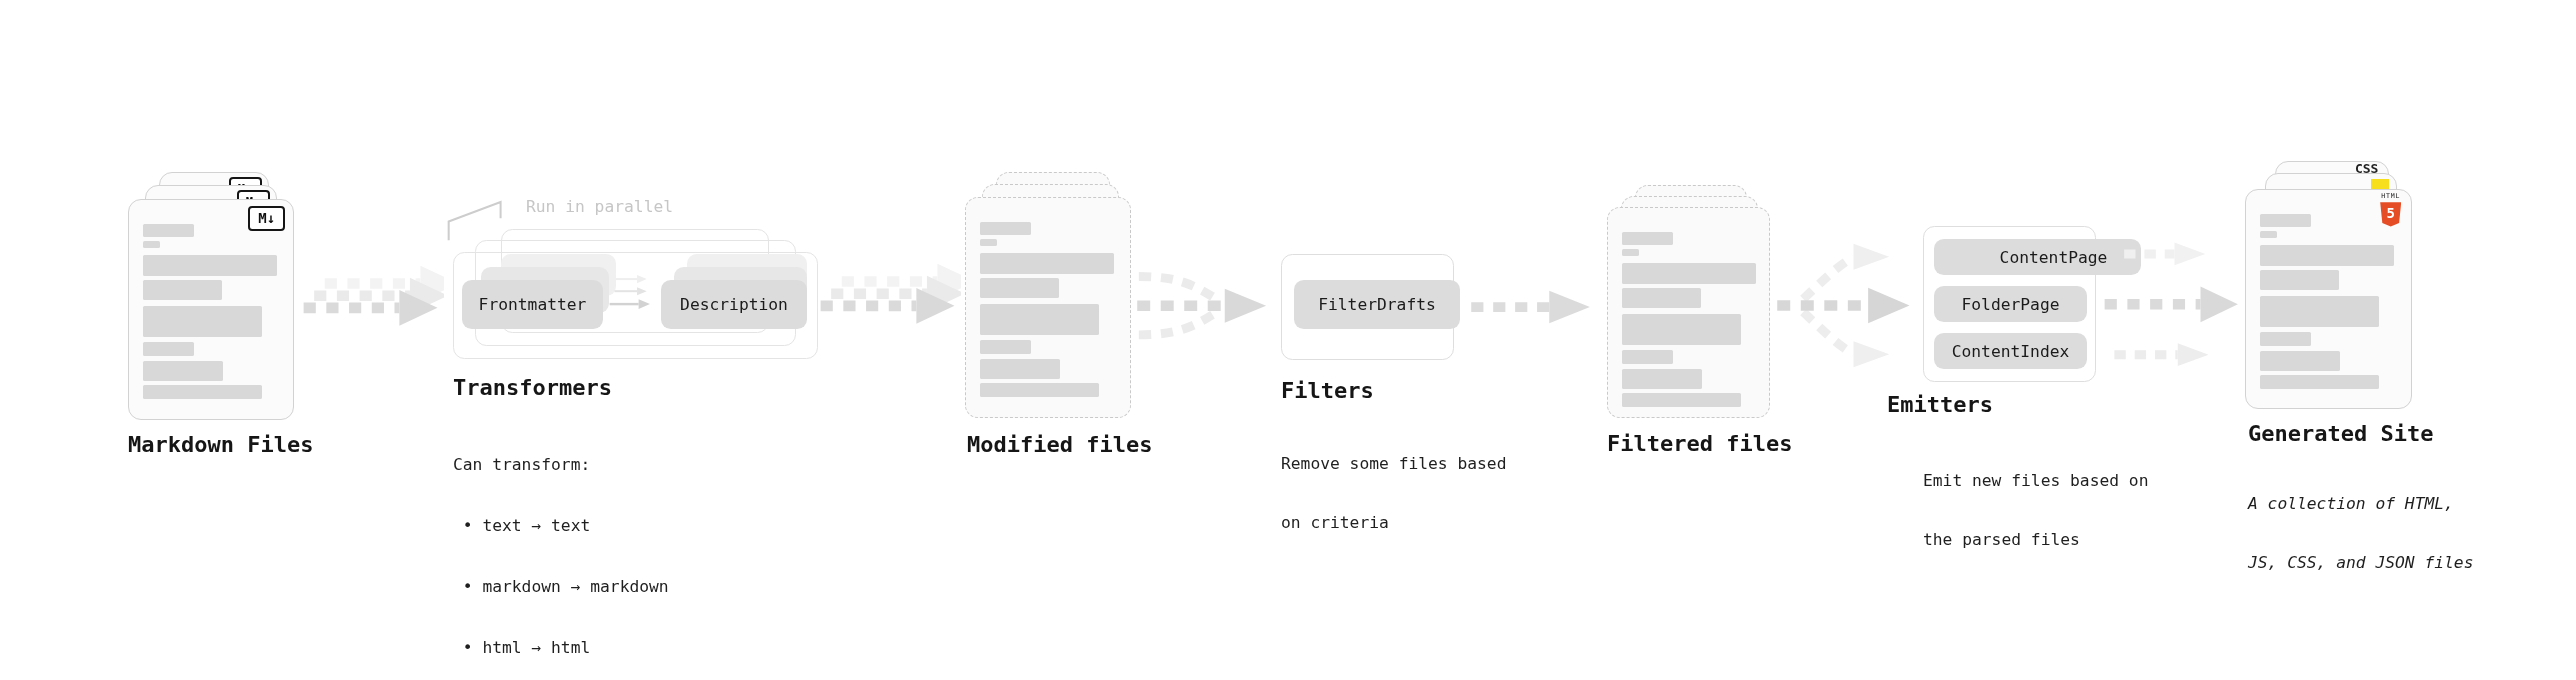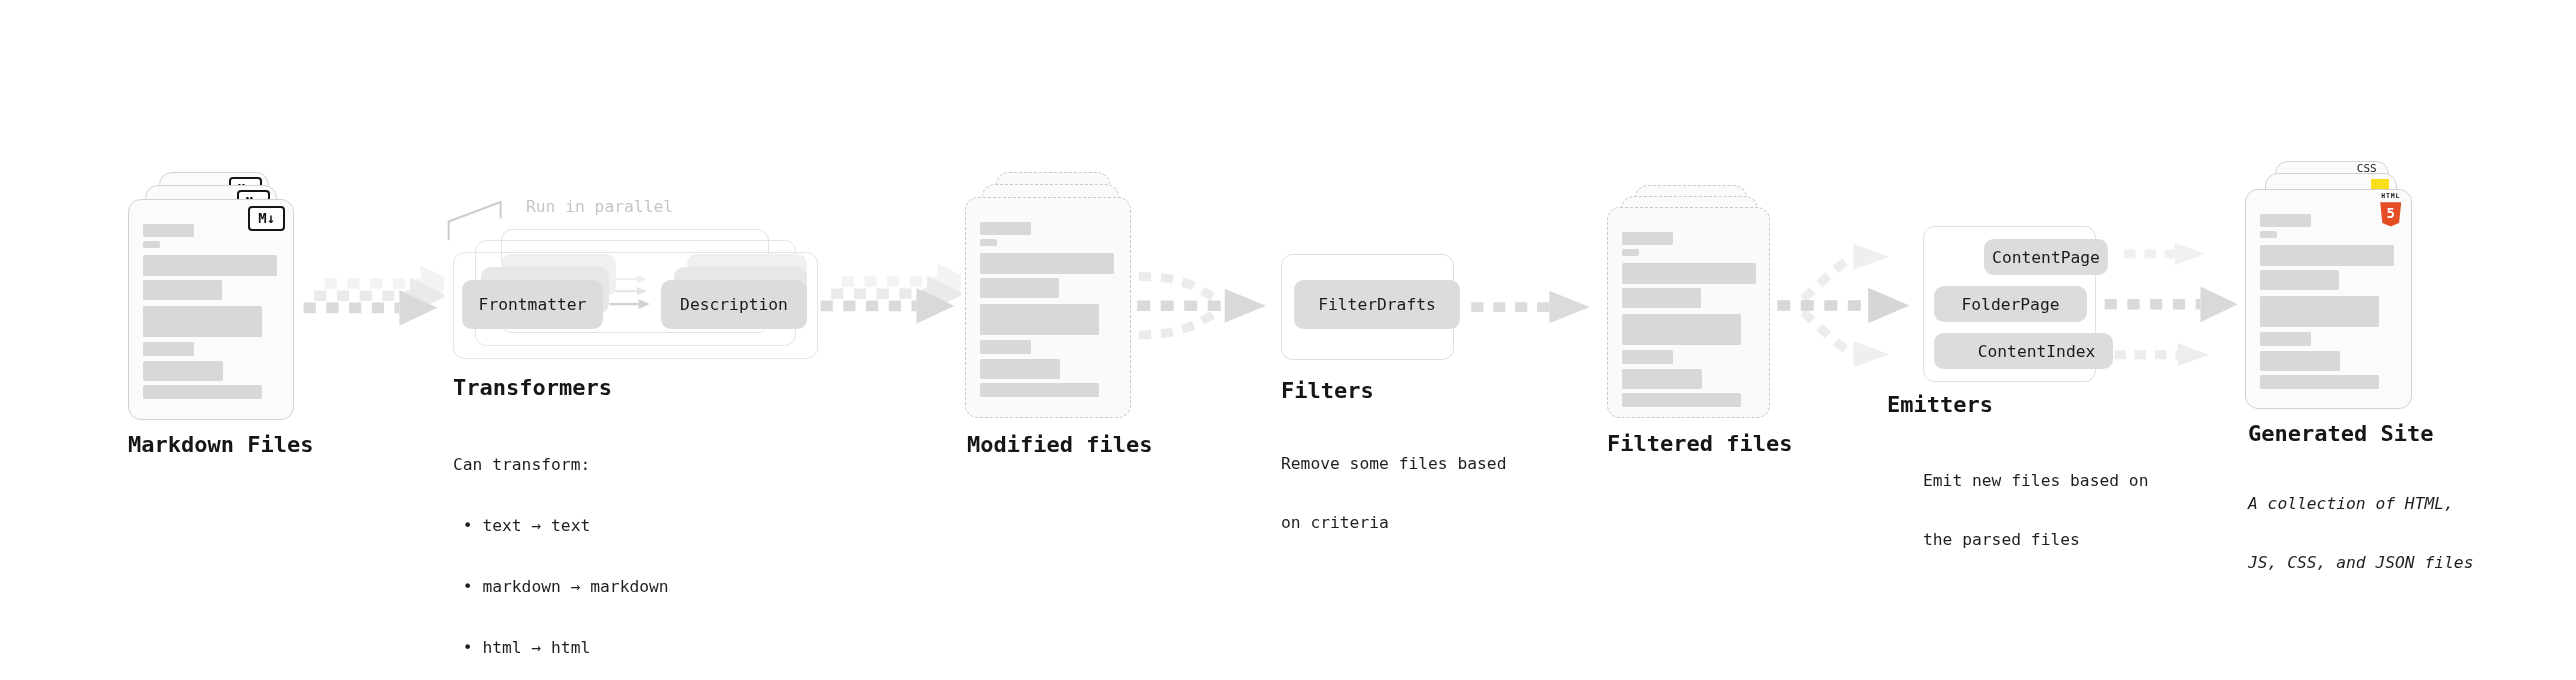--- a/index.html
+++ b/index.html
@@ -12,25 +12,25 @@
   .bar{position:absolute;left:14px;background:#d8d8d8;border-radius:1.6px;}
 
   
   .md-badge{position:absolute;background:#fff;border:2.4px solid #151515;border-radius:4.1px;color:#111;
             font-weight:bold;display:flex;align-items:center;justify-content:center;}
   .md-badge.front{width:32.5px;height:21px;right:8.1px;top:5.7px;font-size:14px;}
   .md-badge.back{width:29px;height:19.5px;right:6.5px;top:4.1px;font-size:12.2px;}
 
   
   .css-badge{position:absolute;top:3.3px;right:7.3px;width:28px;text-align:center;}
-  .css-word{font-size:11px;font-weight:normal;color:#222;line-height:8.1px;}
+  .css-word{font-size:13px;font-weight:bold;color:#222;line-height:8.1px;}
   .css-bar{height:3.3px;background:#2962ff;margin-top:0.8px;border-radius:0.8px;}
   .js-badge{position:absolute;top:4.9px;right:7.3px;width:18px;height:18px;background:#f7df1e;}
   .html5-badge{position:absolute;top:3.3px;right:8.1px;width:24.4px;text-align:center;}
-  .html5-word{font-size:6.5px;font-weight:bold;letter-spacing:0.8px;color:#111;line-height:7.3px;}
+  .html5-word{font-size:6.5px;font-weight:normal;letter-spacing:0.8px;color:#111;line-height:7.3px;}
   .html5-shield{margin:1.6px auto 0;width:21px;height:24.4px;background:#e44d26;color:#fff;font-size:14px;
                 font-weight:bold;line-height:23px;text-align:center;
                 clip-path:polygon(0 0,100% 0,90% 85%,50% 100%,10% 85%);}
 
   
   .layer{position:absolute;border:1.6px solid #e4e4e4;border-radius:11.4px;background:transparent;box-sizing:border-box;}
   .panel{position:absolute;background:#fff;border:1.6px solid #dedede;border-radius:11.4px;box-sizing:border-box;}
 
   
   .pill{position:absolute;background:#dcdcdc;border-radius:9.8px;display:flex;align-items:center;
@@ -181,23 +181,23 @@
   <svg class="arrow" style="left:1774px;top:237px;" width="142" height="137" viewBox="0 0 175 168">
     <path d="M36,76 C58,56 72,40 98,24" stroke="#ededed" stroke-width="11" stroke-dasharray="15 12" fill="none"></path>
     <polygon points="98,8 142,24 98,40" fill="#efefef"></polygon>
     <path d="M36,92 C58,112 72,128 98,144" stroke="#ededed" stroke-width="11" stroke-dasharray="15 12" fill="none"></path>
     <polygon points="98,128 142,144 98,160" fill="#efefef"></polygon>
     <line x1="4" y1="84" x2="116" y2="84" stroke="#d7d7d7" stroke-width="13" stroke-dasharray="16 13"></line>
     <polygon points="116,62 167,84 116,106" fill="#d6d6d6"></polygon>
   </svg>
 
   <div class="panel" style="left:1923px;top:226px;width:173px;height:156px;"></div>
-  <div class="pill" style="left:1984px;top:239px;width:124px;height:36px;">ContentPage</div>
+  <div class="pill" style="left:1934px;top:239px;width:175px;height:36px;padding-left:32px;">ContentPage</div>
   <div class="pill" style="left:1934px;top:286px;width:153px;height:36px;">FolderPage</div>
-  <div class="pill" style="left:1934px;top:333px;width:153px;height:36px;padding-left:26px;">ContentIndex</div>
+  <div class="pill" style="left:1934px;top:333px;width:153px;height:36px;">ContentIndex</div>
   <div class="title" style="left:1887px;top:392px;">Emitters</div>
   <div class="caption" style="left:1923px;top:432px;">
     <div>Emit new files based on</div>
     <div>the parsed files</div>
   </div>
 
   <svg class="arrow" style="left:2103px;top:236px;" width="143" height="135" viewBox="0 0 176 166">
     <line x1="26" y1="22" x2="88" y2="22" stroke="#f0f0f0" stroke-width="11" stroke-dasharray="14 11"></line>
     <polygon points="88,8 126,22 88,36" fill="#f1f1f1"></polygon>
     <line x1="2" y1="84" x2="120" y2="84" stroke="#dadada" stroke-width="13" stroke-dasharray="15 13"></line>

